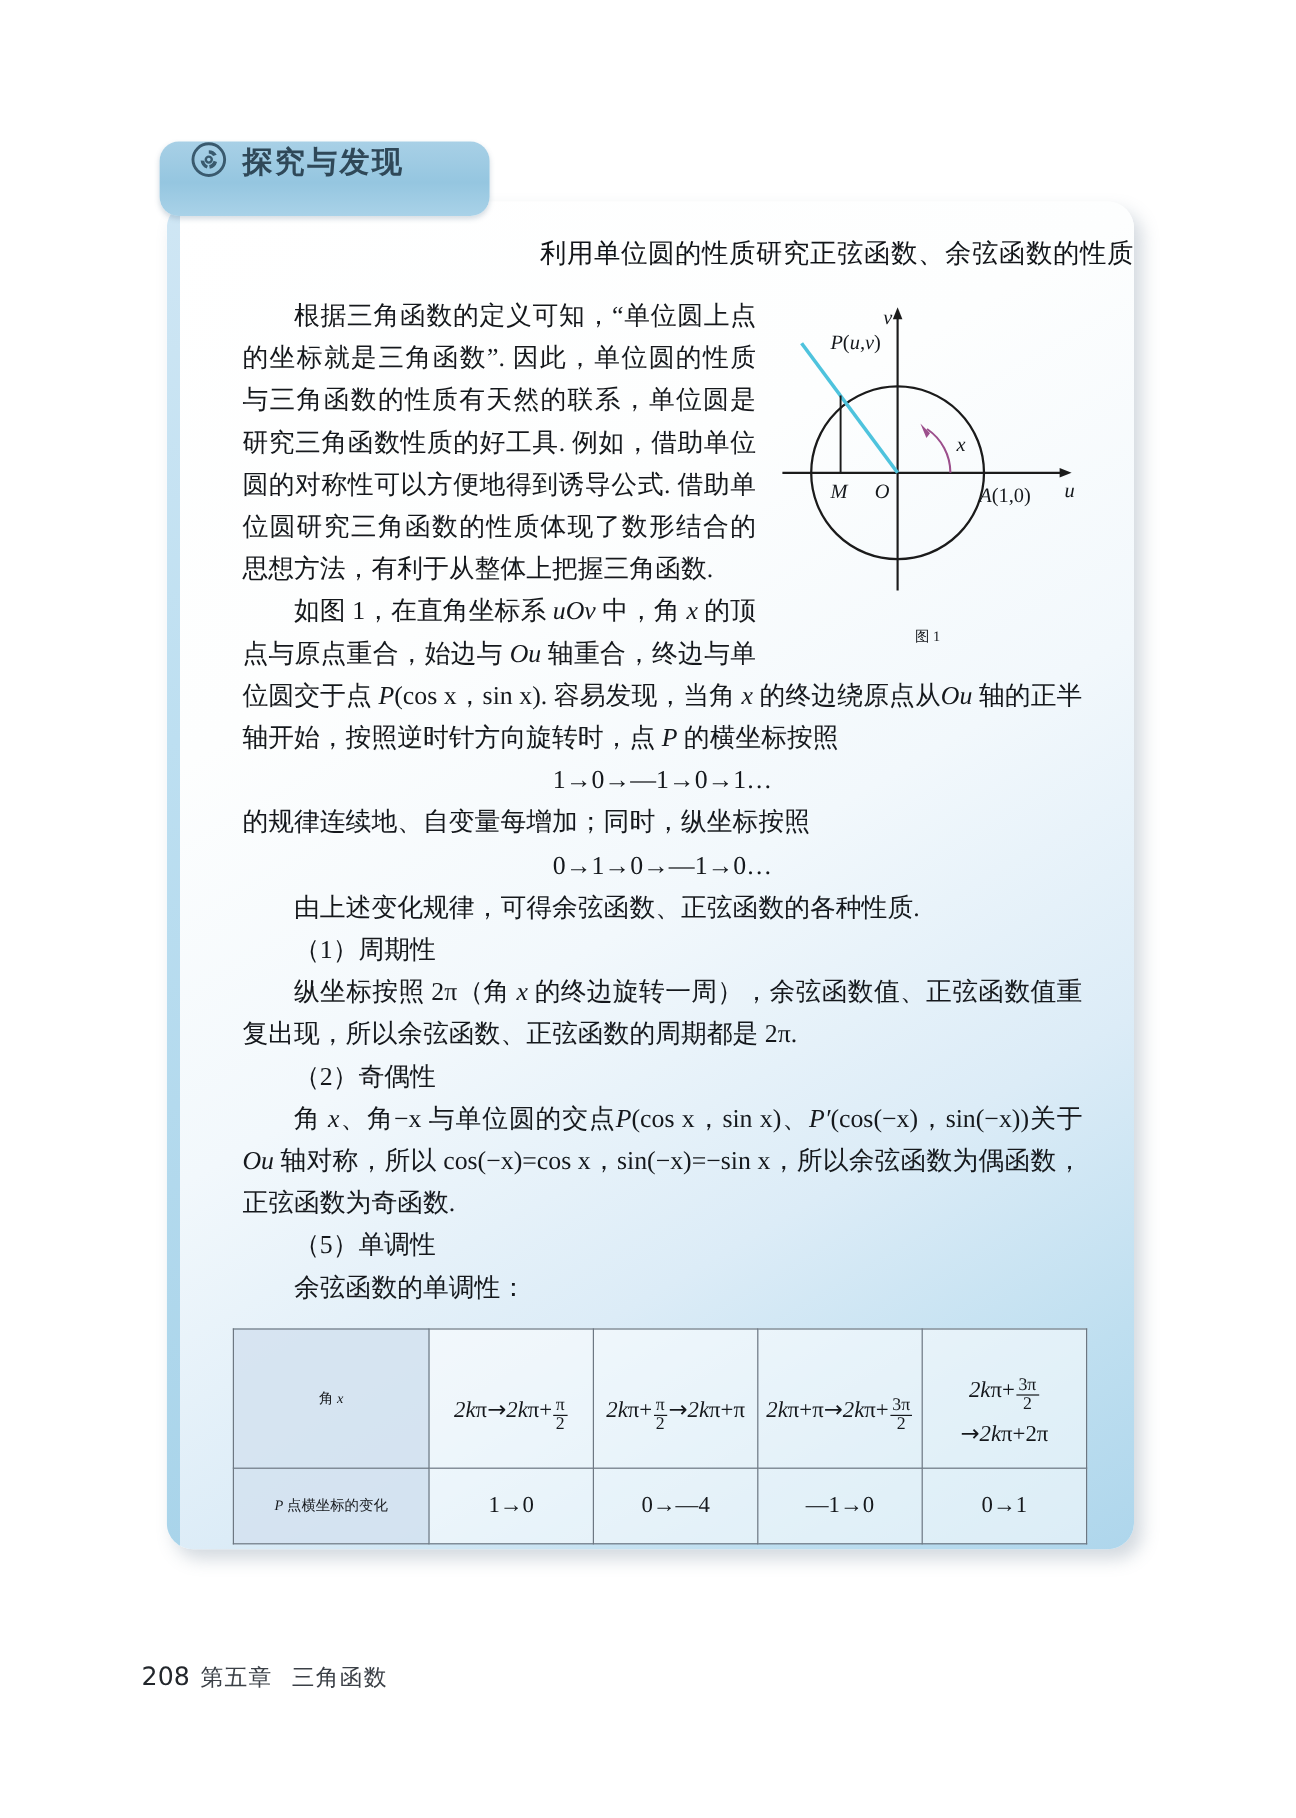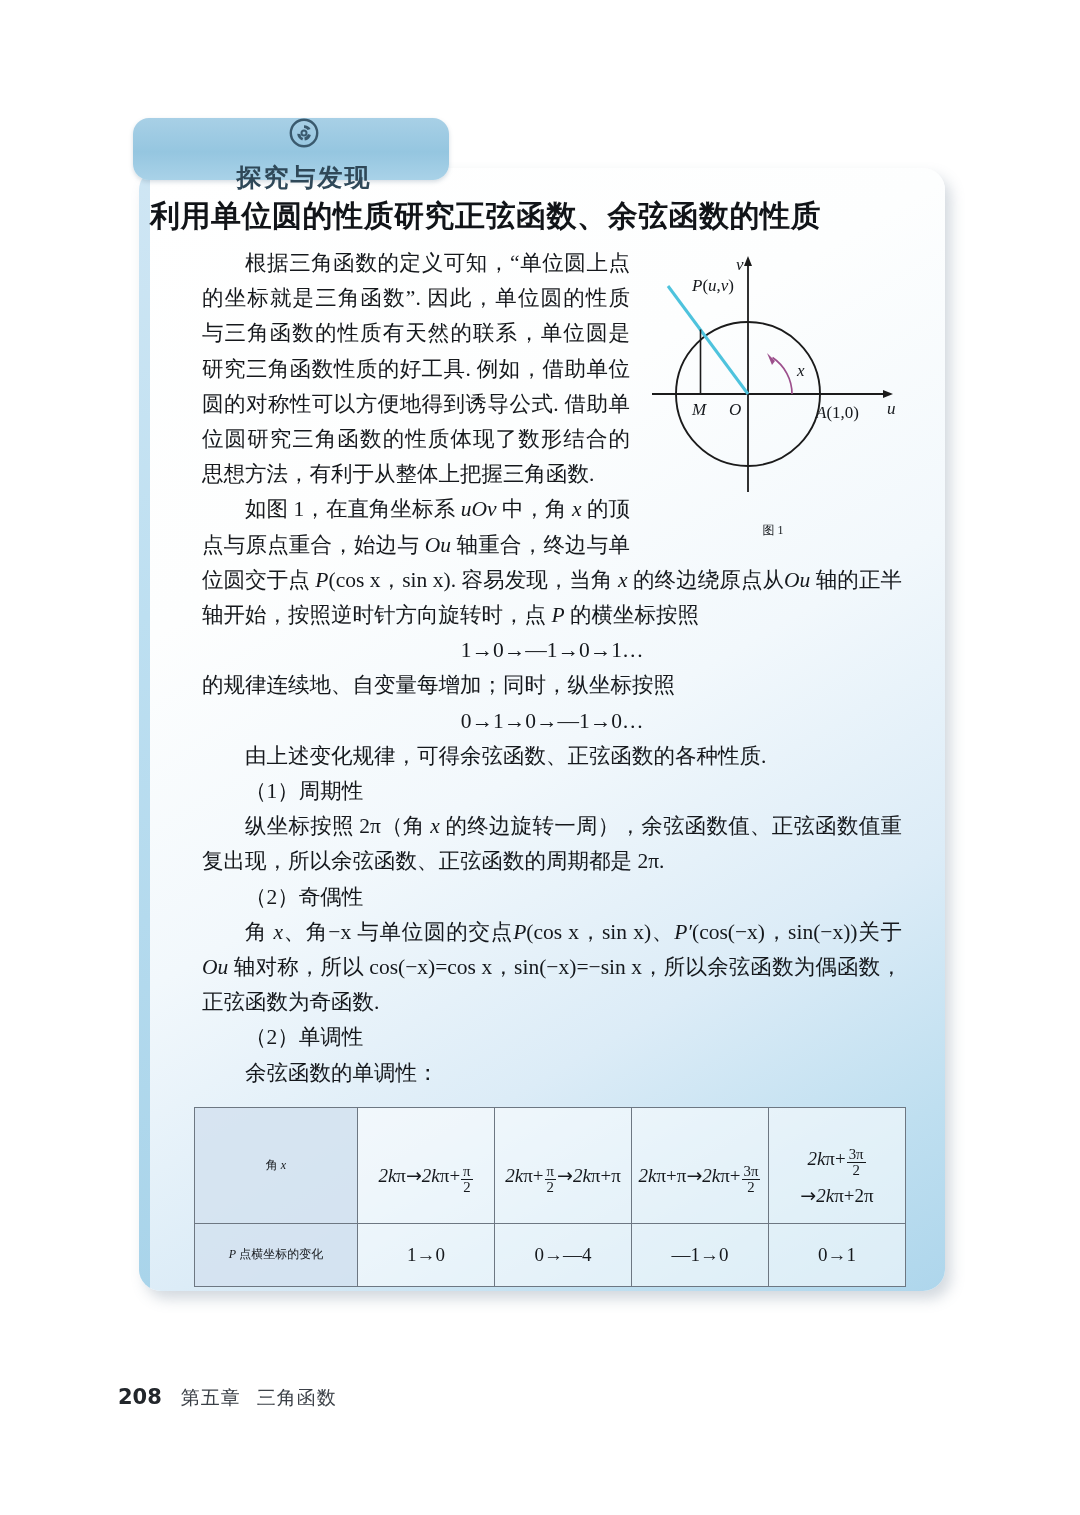--- a/index.html
+++ b/index.html
@@ -7,28 +7,27 @@
     width:1080px;height:1515px;
     background:#ffffff;
     font-family:"Liberation Serif","DejaVu Serif",serif;
     position:relative;overflow:hidden;
   }
   .page{position:absolute;inset:0;}
 
   
   .tab{
     position:absolute;left:133px;top:118px;
-    width:316px;height:62px;
+    width:275px;height:62px;
     border-radius:16px 16px 16px 16px;
     background:linear-gradient(180deg,#a8d0e6 0%,#95c6e0 55%,#a9d2e8 100%);
-    display:flex;align-items:center;gap:13px;
+    display:flex;gap:13px;
     padding-left:26px;box-sizing:border-box;
     box-shadow:0 2px 4px rgba(90,120,145,.25);
     z-index:4;
-    flex-direction:column;
   }
   .tab-icon{width:30px;height:30px;flex:0 0 auto;display:block;}
   .tab-label{
     font-family:"DejaVu Sans","Liberation Sans",sans-serif;
     font-size:25px;color:#2f4858;letter-spacing:2px;
     font-weight:600;
   }
 
   
   .panel{
@@ -42,23 +41,23 @@
     z-index:3;
   }
   .panel::before{ 
     content:"";position:absolute;left:0;top:0;bottom:0;width:11px;
     background:linear-gradient(180deg,#cfe6f4 0%,#bddff1 40%,#a9d4ea 100%);
   }
   .panel-inner{position:absolute;left:11px;right:0;top:0;bottom:0;}
 
   .doc-title{
     position:absolute;left:0;right:0;top:28px;
-    text-align:left;
+    text-align:right;
     font-family:"DejaVu Sans","Liberation Sans",sans-serif;
-    font-weight:bold;font-size:30px;color:#111418;
+    font-weight:normal;font-size:22px;color:#111418;
     letter-spacing:.5px;
   }
 
   
   .content{
     position:absolute;left:52px;top:78px;width:700px;
     font-size:21.5px;line-height:35.2px;color:#15181c;
     text-align:justify;
   }
   p{margin:0;}
@@ -107,21 +106,21 @@
   tr.r1 td{height:54px;}
   tr.r2 td{height:42px;}
   .arrow{font-family:"DejaVu Sans",sans-serif;}
 
   
   .footer{
     position:absolute;left:118px;top:1385px;
     font-size:19px;color:#3b4047;
     font-family:"DejaVu Sans","Liberation Sans",sans-serif;
   }
-  .footer .pg{font-weight:bold;color:#22262b;margin-right:19px;font-size:21px;}
+  .footer .pg{font-weight:normal;color:#22262b;margin-right:9px;font-size:21px;}
   .footer .ch{letter-spacing:1px;}
   .footer .sp{display:inline-block;width:16px;}
 </style>
 </head>
 <body>
 
 <div class="page">
 
   <div class="tab">
     <span class="tab-icon">
@@ -185,21 +184,21 @@
         <p class="ind">由上述变化规律，可得余弦函数、正弦函数的各种性质.</p>
 
         <p class="ind">（1）周期性</p>
 
         <p class="ind"><span>纵坐标按照 2π（角 </span><span class="mi">x</span><span> 的终边旋转一周），余弦函数值、正弦函数值重复出现，所以余弦函数、正弦函数的周期都是 2π.</span></p>
 
         <p class="ind">（2）奇偶性</p>
 
         <p class="ind"><span>角 </span><span class="mi">x</span><span>、角</span><span class="mr">−x</span><span> 与单位圆的交点</span><span class="mi">P</span><span class="mr">(cos x，sin x)</span><span>、</span><span class="mi">P′</span><span class="mr">(cos(−x)，sin(−x))</span><span>关于</span><span class="mi">Ou</span><span> 轴对称，所以 </span><span class="mr">cos(−x)=cos x</span><span>，</span><span class="mr">sin(−x)=−sin x</span><span>，所以余弦函数为偶函数，正弦函数为奇函数.</span></p>
 
-        <p class="ind">（2）单调性</p>
+        <p class="ind">（5）单调性</p>
 
         <p class="ind">余弦函数的单调性：</p>
 
         <div class="tbl-wrap">
           <table>
             <tbody>
                 <tr class="r1">
               <td class="head">
                 角 <span class="mi">x</span>
               </td>

